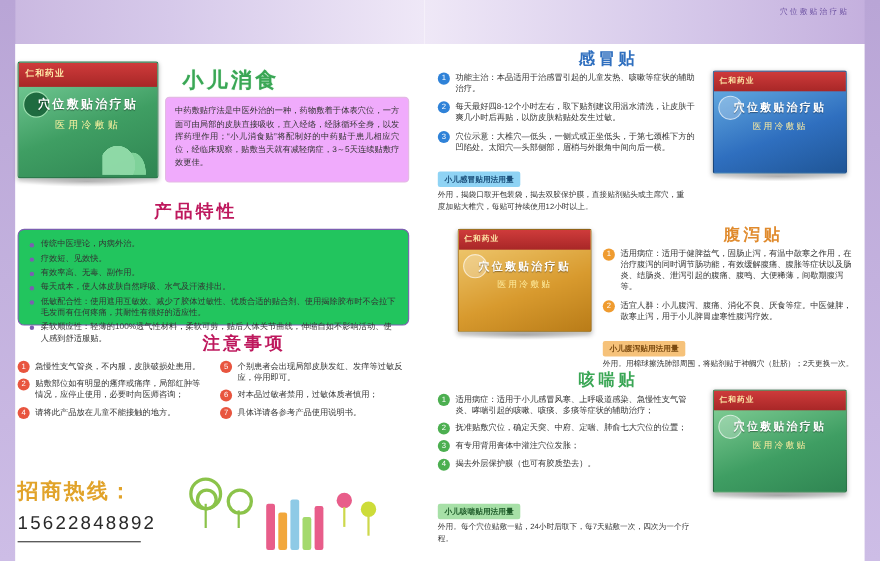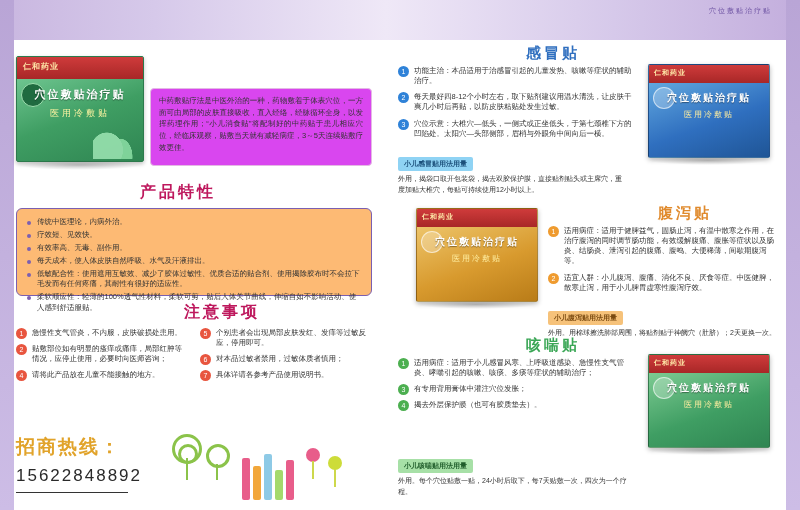--- a/index.html
+++ b/index.html
@@ -71,30 +71,30 @@
     position:absolute;left:4px;top:26px;width:22px;height:22px;border-radius:50%;
     background:#1f6b40;border:1px solid #9fe0b0;
   }
   .photo-shadow{
     position:absolute;left:16px;top:160px;width:126px;height:10px;
     background:radial-gradient(ellipse at center,rgba(0,0,0,.22),rgba(0,0,0,0) 70%);
   }
 
   .intro-box{
     position:absolute;left:150px;top:88px;width:222px;height:78px;
-    border:1px solid #e3b9e3;border-radius:4px;background:#d946ef;
+    border:1px solid #e3b9e3;border-radius:4px;background:#f0abfc;
     padding:6px 8px;box-sizing:border-box;
   }
   .intro-box p{
     margin:0;font-size:7.5px;line-height:1.55;color:#333;text-align:justify;
   }
 
   .feature-box{
     position:absolute;left:16px;top:208px;width:356px;height:88px;
-    border:1px solid #7b5fb0;border-radius:6px;background:#fdba74;
+    border:1px solid #7b5fb0;border-radius:6px;background:#22c55e;
     padding:8px 10px;box-sizing:border-box;
   }
   .feat-item{
     font-size:7.5px;color:#333;line-height:1.45;margin-bottom:2px;position:relative;padding-left:10px;
   }
   .feat-item:before{
     content:"";position:absolute;left:0;top:4px;width:4px;height:4px;border-radius:50%;
     background:#7b5fb0;
   }
 
@@ -184,20 +184,21 @@
 <div class="page">
 
   <div class="left">
     <div class="left-top-band"></div>
     <div class="left-edge">
       
     </div>
 
     <div class="left-body"></div>
 
+    <div class="title-green" style="position:absolute;left:166px;top:60px;">小儿消食</div>
 
     <div class="photo-box">
       <div class="pb-top"></div>
       <div class="pb-top-txt">仁和药业</div>
       <div class="pb-badge"></div>
       <div class="pb-main">穴位敷贴治疗贴</div>
       <div class="pb-sub">医用冷敷贴</div>
       <div class="pb-leaf"></div>
     </div>
     <div class="photo-shadow"></div>
@@ -321,20 +322,21 @@
         <div class="top"></div>
         <div class="topt">仁和药业</div>
         <div class="badge"></div>
         <div class="main">穴位敷贴治疗贴</div>
         <div class="sub">医用冷敷贴</div>
       </div>
       <div class="rshadow" style="left:262px;top:110px;width:120px;"></div>
 
       <div class="green-num" style="position:absolute;left:12px;top:22px;width:240px;">
         <div class="num-item"><span class="num">1</span><span>适用病症：适用于小儿感冒风寒、上呼吸道感染、急慢性支气管炎、哮喘引起的咳嗽、咳痰、多痰等症状的辅助治疗；</span></div>
+        <div class="num-item"><span class="num">2</span><span>抚准贴敷穴位，确定天突、中府、定喘、肺俞七大穴位的位置；</span></div>
         <div class="num-item"><span class="num">3</span><span>有专用背用膏体中灌注穴位发胀；</span></div>
         <div class="num-item"><span class="num">4</span><span>揭去外层保护膜（也可有胶质垫去）。</span></div>
       </div>
 
       <div style="position:absolute;left:12px;top:118px;width:236px;">
         <div class="usage-bar green">小儿咳喘贴用法用量</div>
         <div class="usage-txt">外用。每个穴位贴敷一贴，24小时后取下，每7天贴敷一次，四次为一个疗程。</div>
       </div>
     </div>
   </div>

